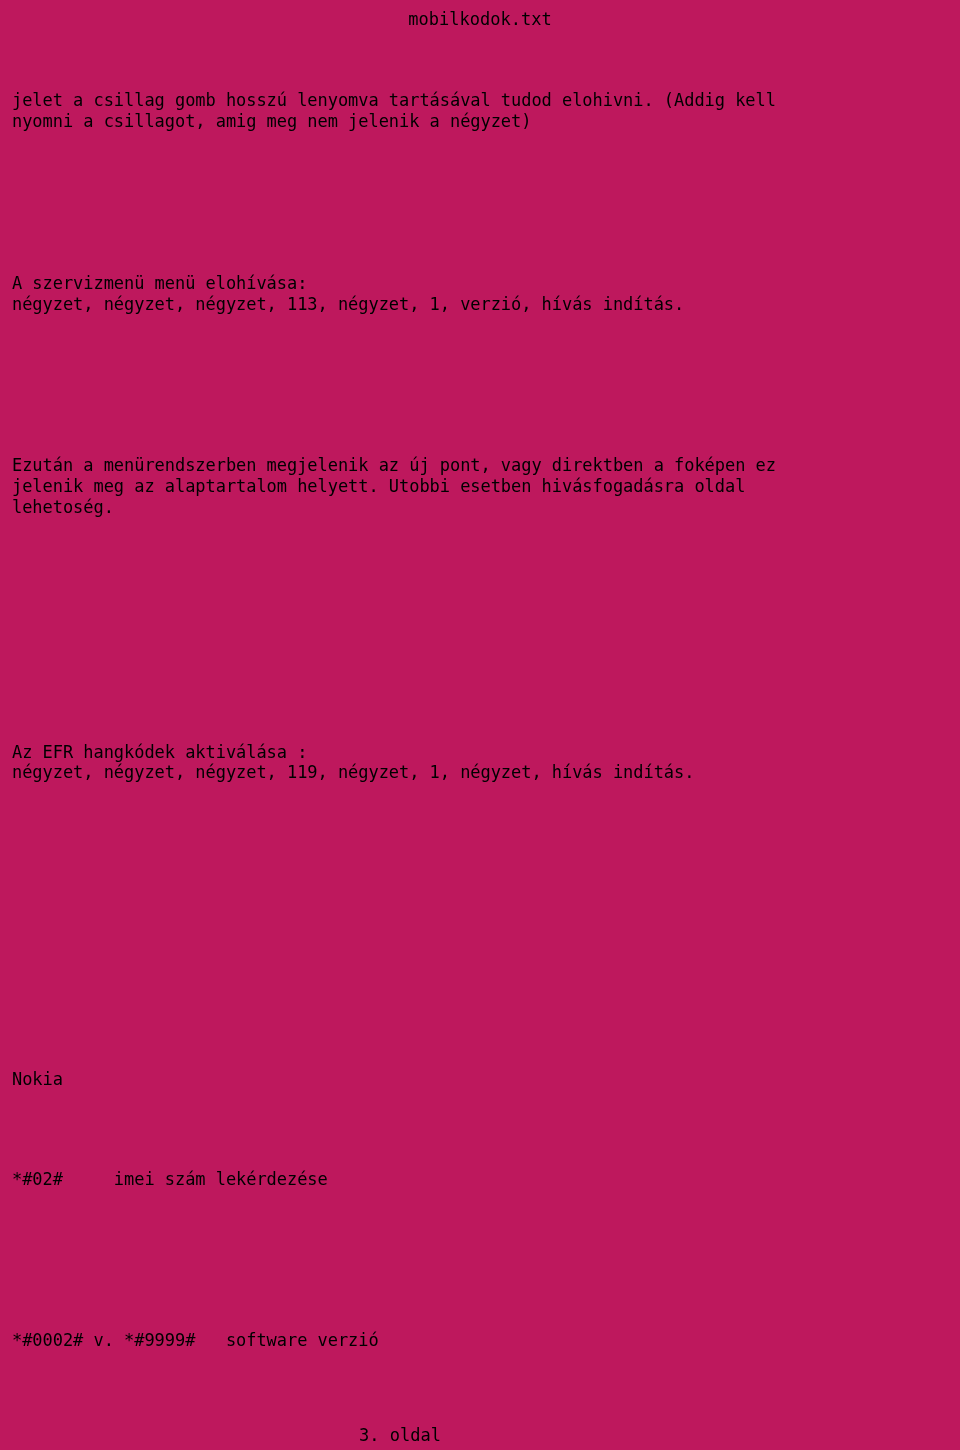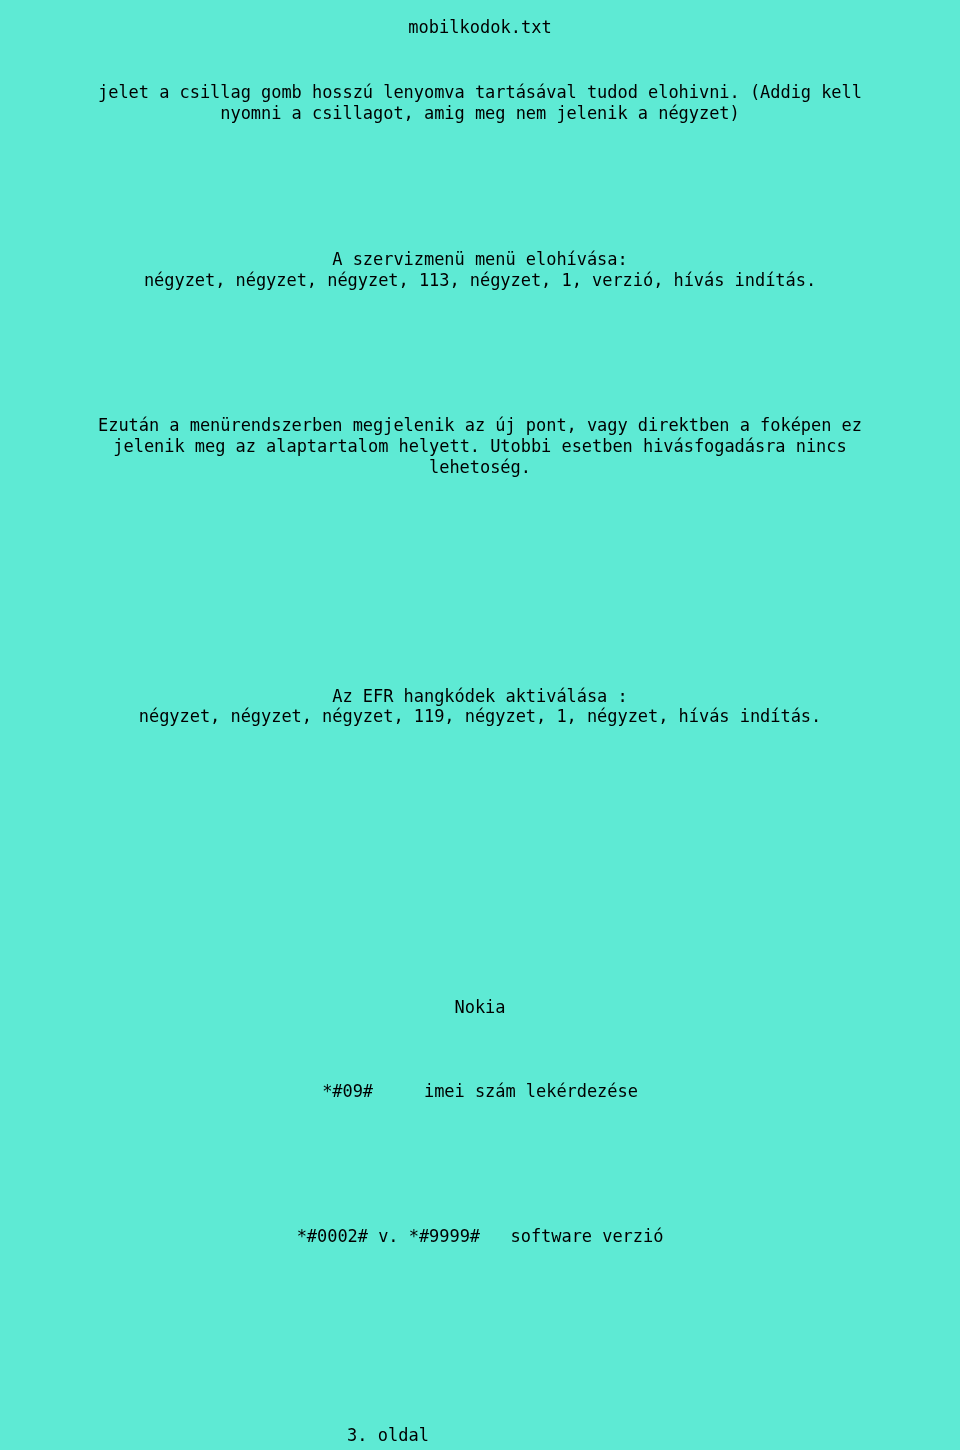--- a/index.html
+++ b/index.html
@@ -13,22 +13,22 @@
     height: 1450px;
     overflow: hidden;
     font-family: "DejaVu Sans Mono", "Liberation Mono", monospace;
     color: #000000;
   }
   .page {
     position: relative;
     width: 960px;
     height: 1450px;
     box-sizing: border-box;
-    padding: 16px;
-    background: #5eead4;
+    padding: 8px;
+    background: #be185d;
   }
   .doc-title {
     font-size: 17px;
     line-height: 21px;
     text-align: center;
     white-space: pre;
     margin: 0;
     padding-top: 1px;
     letter-spacing: 0px;
   }
@@ -39,32 +39,31 @@
     width: 952px;
     font-size: 17px;
     line-height: 20.8px;
     white-space: pre-wrap;
     word-break: normal;
     margin: 0;
     letter-spacing: -0.05px;
   }
   .blk {
     white-space: pre;
-    margin: 0;
+    margin: 8px;
     padding: 0;
-    text-align: center;
   }
   .gap-line {
     display: block;
     height: 20.8px;
     white-space: pre;
   }
   .footer {
     position: absolute;
-    left: 0;
+    left: 12px;
     top: 1425px;
     width: 776px;
     text-align: center;
     font-size: 17px;
     line-height: 21px;
     white-space: pre;
   }
 </style>
 </head>
 <body>
@@ -77,36 +76,36 @@
 
     <div class="blk">jelet a csillag gomb hosszú lenyomva tartásával tudod elohivni. (Addig kell
 nyomni a csillagot, amig meg nem jelenik a négyzet)</div>
     <span class="gap-line"></span>
 
     <div class="blk">A szervizmenü menü elohívása:
 négyzet, négyzet, négyzet, 113, négyzet, 1, verzió, hívás indítás.</div>
     <span class="gap-line"></span>
 
     <div class="blk">Ezután a menürendszerben megjelenik az új pont, vagy direktben a foképen ez
-jelenik meg az alaptartalom helyett. Utobbi esetben hivásfogadásra nincs
+jelenik meg az alaptartalom helyett. Utobbi esetben hivásfogadásra oldal
 lehetoség.</div>
     <span class="gap-line"></span>
 
     <span class="gap-line"></span>
 
     <div class="blk">Az EFR hangkódek aktiválása :
 négyzet, négyzet, négyzet, 119, négyzet, 1, négyzet, hívás indítás.</div>
     <span class="gap-line"></span>
 
     <span class="gap-line"></span>
     <span class="gap-line"></span>
 
     <div class="blk">Nokia</div>
 
-    <div class="blk">*#09#     imei szám lekérdezése</div>
+    <div class="blk">*#02#     imei szám lekérdezése</div>
     <span class="gap-line"></span>
 
     <div class="blk">*#0002# v. *#9999#   software verzió</div>
     
 
     
     
 
     
     

